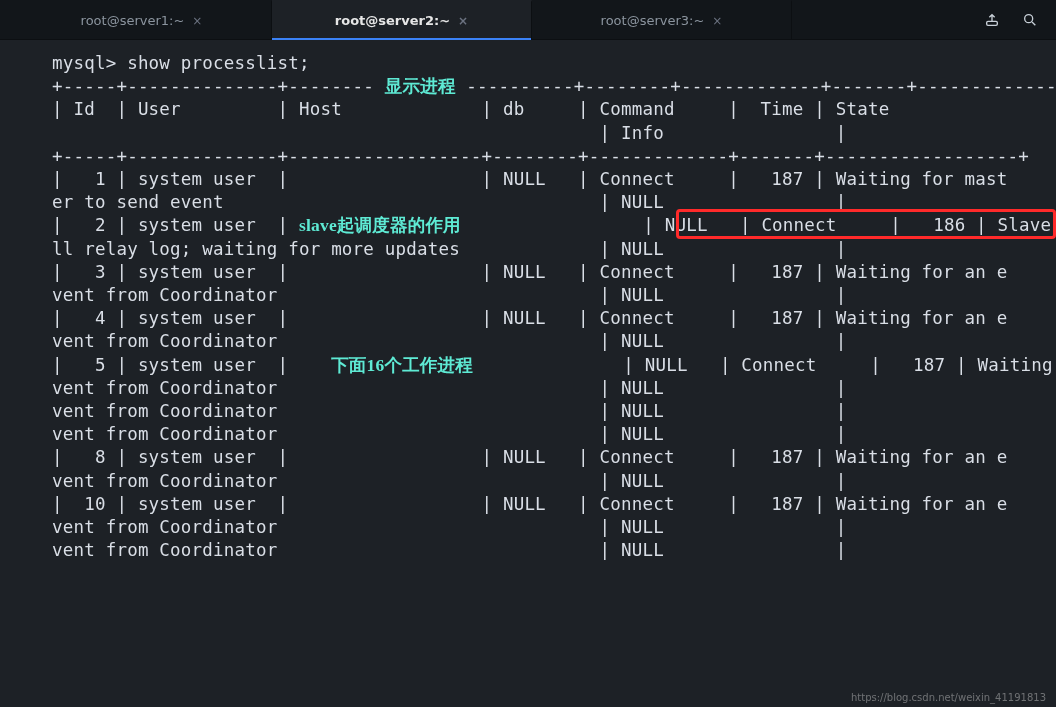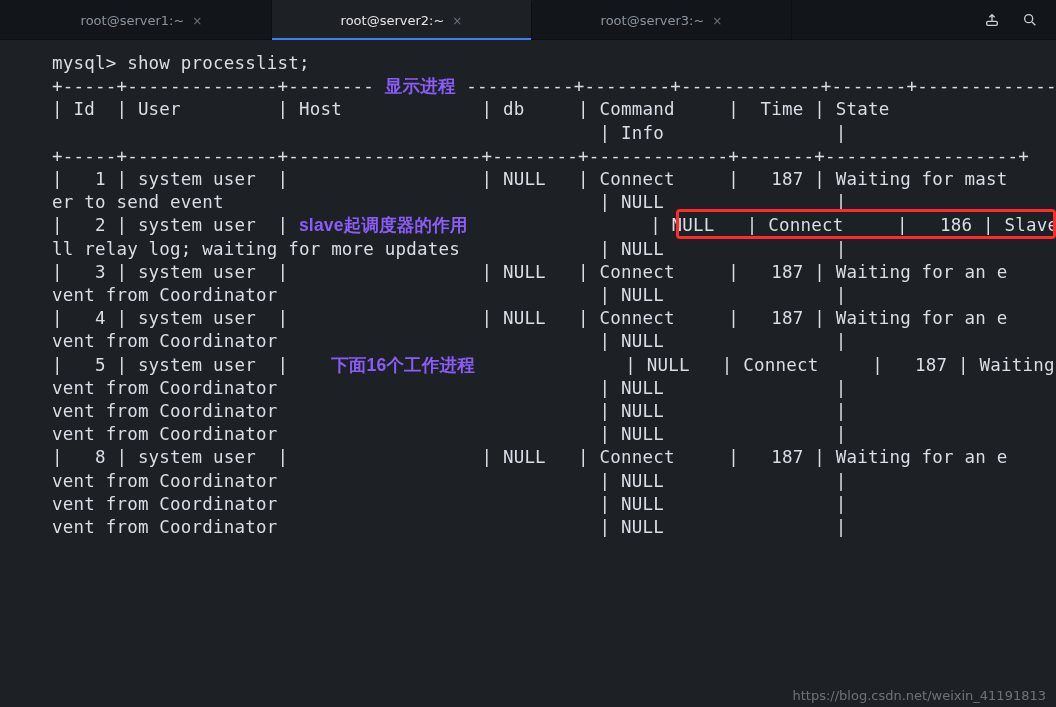--- a/index.html
+++ b/index.html
@@ -30,21 +30,21 @@
     border-right: 1px solid #0c0f12;
     border-top: 2px solid transparent;
     cursor: pointer;
     min-width: 260px;
     justify-content: center;
   }
   .tab.active {
     background: #1d2126;
     color: #e6e6e6;
     border-top: 2px solid transparent;
-    font-weight: 400;
+    font-weight: 700;
   }
   .tab .underline {
     position: absolute;
     left: 0; right: 0; bottom: -1px;
     height: 2px;
     background: #3b82f6;
     display:none;
   }
   .tab.active .underline { display:block; }
   .tab-close { color: #6b7280; font-size: 12px; }
@@ -67,34 +67,34 @@
   .terminal {
     position: relative;
     color: #d9dee6;
     font-size: 17.5px;
     line-height: 23.2px;
     letter-spacing: 0.2px;
     white-space: pre;
     padding: 12px 4px 4px 4px;
     margin-left: 48px;
   }
-  .anno { color: #8b5cf6; font-weight:700; font-family:Liberation Sans, sans-serif; }
+  .anno { color: #5eead4; font-weight:700; font-family:Liberation Serif, serif; }
   .borderbox {
     position: absolute;
     border: 3px solid #ff2a2a;
     border-radius: 4px;
     background: transparent;
     pointer-events: none;
   }
   .watermark {
     position: absolute;
     right: 10px;
     bottom: 4px;
     color: rgba(210,210,210,0.45);
-    font-size: 13px;
+    font-size: 10px;
     font-family: "DejaVu Sans", sans-serif;
     pointer-events:none;
   }
   .nowrap { white-space: pre; }
 </style>
 </head>
 <body>
 
 <div class="tabbar">
   <div class="tabspacer"></div>
@@ -139,18 +139,19 @@
 <span>|   3 | system user  |                  | NULL   | Connect     |   187 | Waiting for an e</span>
 vent from Coordinator                              | NULL                |
 <span>|   4 | system user  |                  | NULL   | Connect     |   187 | Waiting for an e</span>
 vent from Coordinator                              | NULL                |
 <span>|   5 | system user  |    <span class="anno">下面16个工作进程</span>              | NULL   | Connect     |   187 | Waiting for an e</span>
 vent from Coordinator                              | NULL                |
 vent from Coordinator                              | NULL                |
 vent from Coordinator                              | NULL                |
 <span>|   8 | system user  |                  | NULL   | Connect     |   187 | Waiting for an e</span>
 vent from Coordinator                              | NULL                |
+<span>|  10 | system user  |                  | NULL   | Connect     |   187 | Waiting for an e</span>
 vent from Coordinator                              | NULL                |
 vent from Coordinator                              | NULL                |</div>
 
 <div id="hlbox" class="borderbox" style="left: 676.364px; top: 209.422px; width: 379.636px; height: 30px;"></div>
 
 <div class="watermark">https://blog.csdn.net/weixin_41191813</div>
 
 </body></html>

